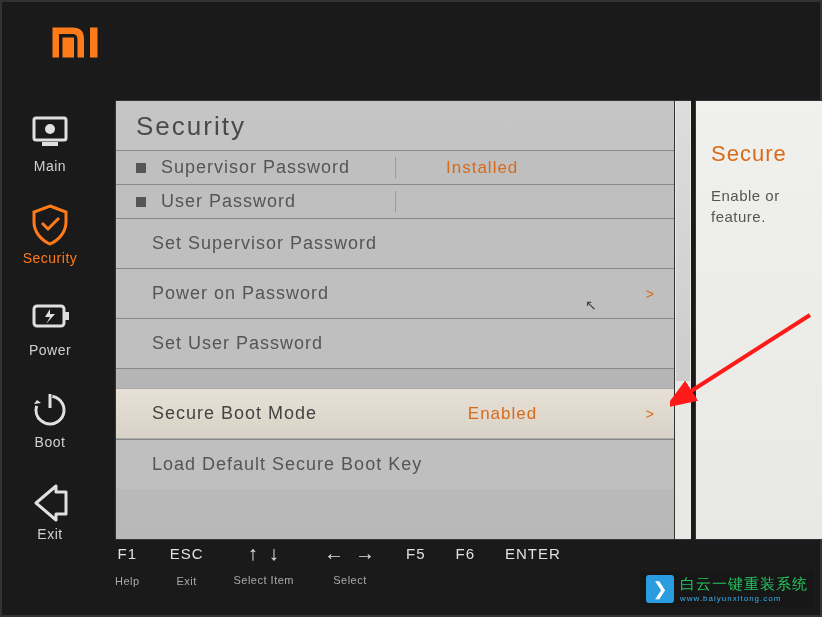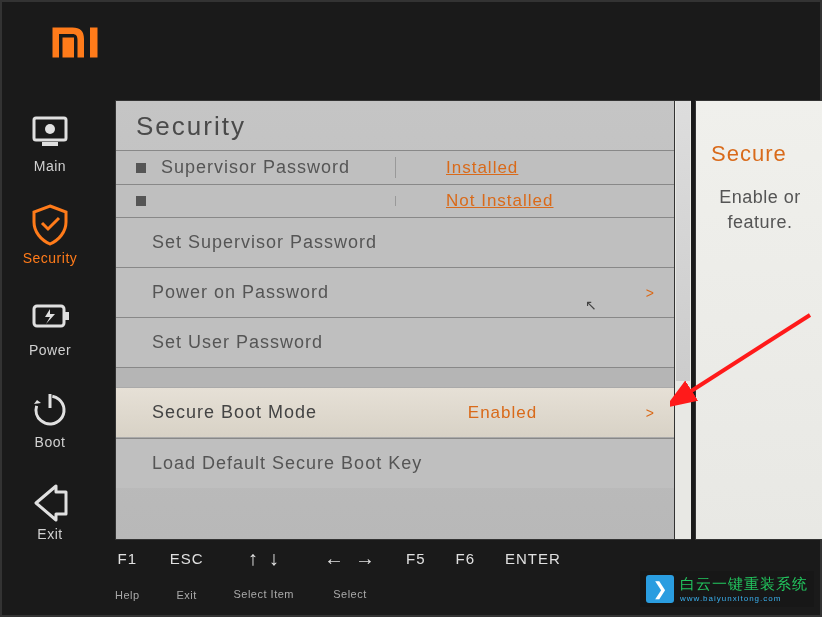--- a/index.html
+++ b/index.html
@@ -124,78 +124,77 @@
       min-height: 32px;
       padding: 6px 20px;
     }
     .info-label-cell {
       display: flex;
       align-items: center;
       width: 260px;
       border-right: 1px solid #999;
       padding-right: 10px;
     }
-    .info-row .settings-value { margin-left: 50px; text-decoration: underline; }
+    .info-row .settings-value { margin-left: 50px; }
 
     .help-panel {
       position: absolute;
       left: 695px;
       top: 100px;
       width: 130px;
       height: 440px;
       background: linear-gradient(180deg, #f0f0ec 0%, #e8e8e4 100%);
       border: 1px solid #333;
       padding: 40px 15px;
     }
     .help-title {
       color: #d96a1a;
       font-size: 22px;
       letter-spacing: 1px;
       margin-bottom: 18px;
     }
     .help-text {
       color: #555;
-      font-size: 18px;
+      font-size: 15px;
       line-height: 1.4;
       letter-spacing: 0.5px;
-      text-align: center;
     }
 
     .red-arrow {
       position: absolute;
       left: 670px;
       top: 310px;
       pointer-events: none;
     }
     .cursor-arrow {
       position: absolute;
       left: 585px;
       top: 297px;
       pointer-events: none;
       font-size: 14px;
       color: #444;
     }
 
     .bottom-bar {
       position: absolute;
       left: 105px;
-      bottom: 8px;
+      bottom: 22px;
       right: 10px;
       display: flex;
       align-items: flex-start;
       gap: 30px;
       padding: 8px 10px;
     }
     .key-hint {
       display: flex;
       flex-direction: column;
       align-items: center;
     }
     .key-top { color: #e0e0e0; font-size: 15px; font-weight: 500; letter-spacing: 1px; display: flex; gap: 10px; align-items: center; }
-    .key-bottom { color: #aaa; font-size: 11px; margin-top: 22px; letter-spacing: 0.5px; }
+    .key-bottom { color: #aaa; font-size: 11px; margin-top: 13px; letter-spacing: 0.5px; }
     .arrow-glyph { font-size: 20px; line-height: 16px; }
 
     .watermark {
       position: absolute;
       right: 8px;
       bottom: 10px;
       display: flex;
       align-items: center;
       background: rgba(20,20,20,0.4);
       padding: 4px 6px;
@@ -308,22 +307,22 @@
       <div class="info-label-cell">
         <span class="bullet"></span>
         <span class="settings-label">Supervisor Password</span>
       </div>
       <span class="settings-value">Installed</span>
     </div>
 
     <div class="settings-row info-row">
       <div class="info-label-cell">
         <span class="bullet"></span>
+        <span class="settings-label">User Password</span>
       </div>
-      <span class="settings-value">Not Installed</span>
     </div>
 
     <div class="settings-row action">
       <span class="settings-label">Set Supervisor Password</span>
     </div>
 
     <div class="settings-row action">
       <span class="settings-label">Power on Password</span>
       <span class="arrow-indicator">&gt;</span>
     </div>

